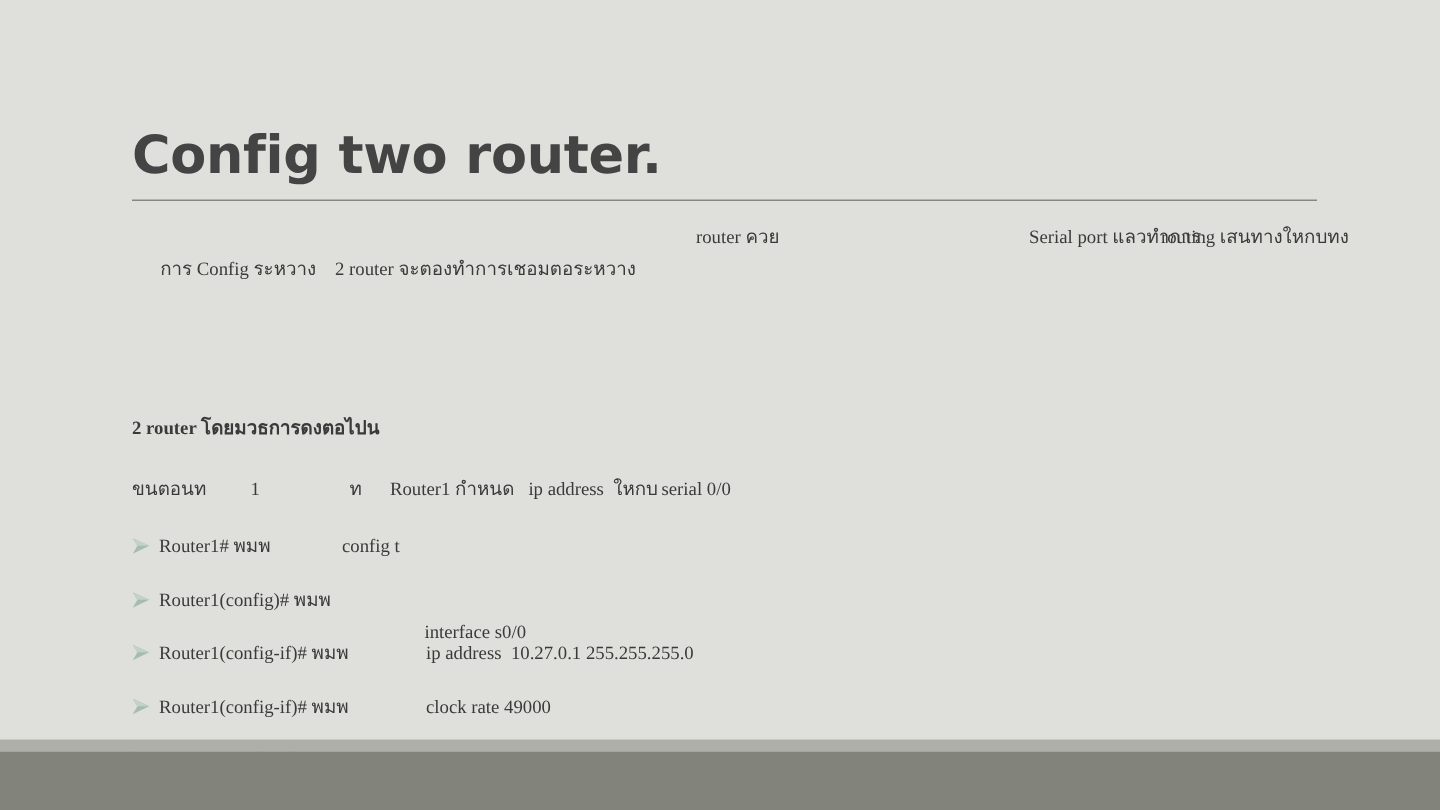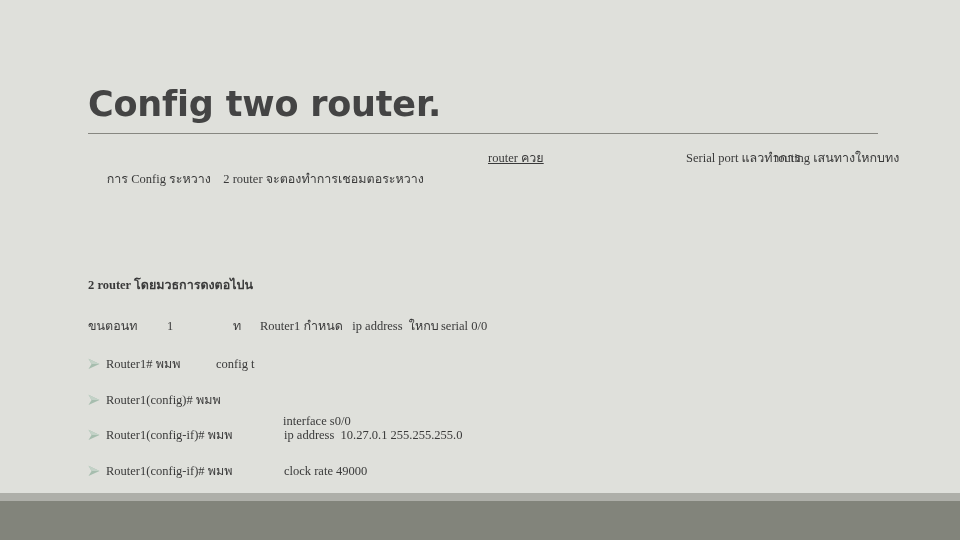--- a/index.html
+++ b/index.html
@@ -60,23 +60,22 @@
 
   .intro {
     position: relative;
     font-size: 12.5px;
     line-height: 21px;
     white-space: pre;
   }
   .intro .seg-a { display: inline; }
   .intro .seg-b {
     position: absolute;
-    left: 400px;
+    left: 376px;
     top: 0;
-    text-decoration: underline;
   }
   .intro .seg-c {
     position: absolute;
     left: 598px;
     top: 0;
   }
   .intro-line2 {
     font-size: 12.5px;
     line-height: 21px;
     white-space: pre;
@@ -171,21 +170,21 @@
       <span class="s-label">ขนตอนท</span>
       <span class="s-num">1</span>
       <span class="s-rest">ท      Router1 กำหนด   ip address  ใหกบ</span>
       <span class="s-tail">serial 0/0</span>
     </div>
 
     <ul class="cmd-list" id="cmd-list">
         <li class="cmd-item"><svg class="bullet-icon" viewBox="0 0 13 12">
             <path d="M0.5 0.8 L11.5 5.9 L0.5 11.1 L3.6 5.9 Z" fill="#a6bdae"></path>
             <path d="M0.5 0.8 L11.5 5.9 L3.6 5.9 Z" fill="#c3d2c7"></path>
-          </svg><span class="cmd-prompt">Router1# พมพ</span><span class="cmd-text" style="left: 128px;">config t</span></li>
+          </svg><span class="cmd-prompt">Router1# พมพ</span><span class="cmd-text" style="left: 140px;">config t</span></li>
         <li class="cmd-item"><svg class="bullet-icon" viewBox="0 0 13 12">
             <path d="M0.5 0.8 L11.5 5.9 L0.5 11.1 L3.6 5.9 Z" fill="#a6bdae"></path>
             <path d="M0.5 0.8 L11.5 5.9 L3.6 5.9 Z" fill="#c3d2c7"></path>
           </svg><span class="cmd-prompt">Router1(config)# พมพ</span><span class="cmd-text" style="left: 195px; margin-top: 21px;">interface s0/0</span></li>
         <li class="cmd-item"><svg class="bullet-icon" viewBox="0 0 13 12">
             <path d="M0.5 0.8 L11.5 5.9 L0.5 11.1 L3.6 5.9 Z" fill="#a6bdae"></path>
             <path d="M0.5 0.8 L11.5 5.9 L3.6 5.9 Z" fill="#c3d2c7"></path>
           </svg><span class="cmd-prompt">Router1(config-if)# พมพ</span><span class="cmd-text" style="left: 196px;">ip address  10.27.0.1 255.255.255.0</span></li>
         <li class="cmd-item"><svg class="bullet-icon" viewBox="0 0 13 12">
             <path d="M0.5 0.8 L11.5 5.9 L0.5 11.1 L3.6 5.9 Z" fill="#a6bdae"></path>

